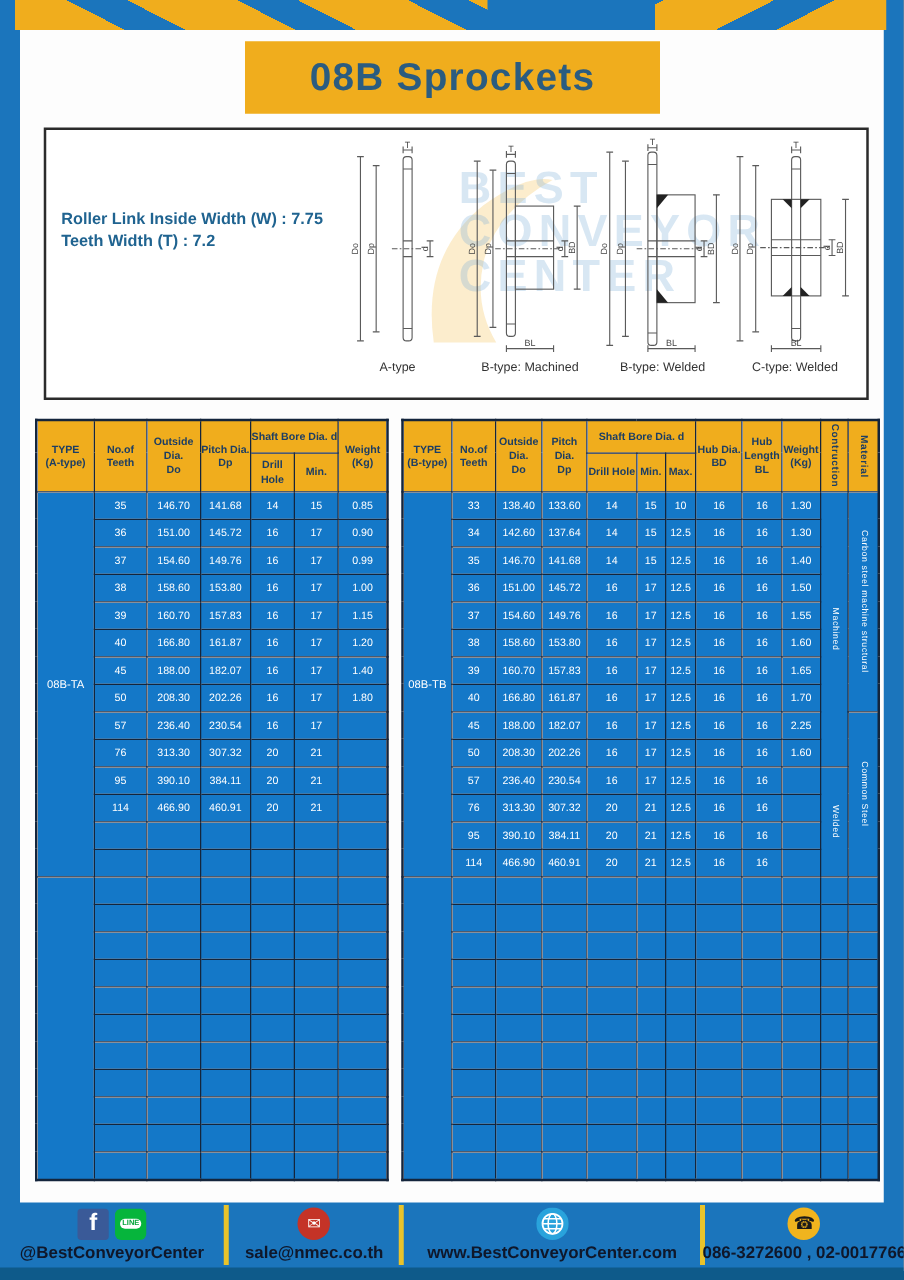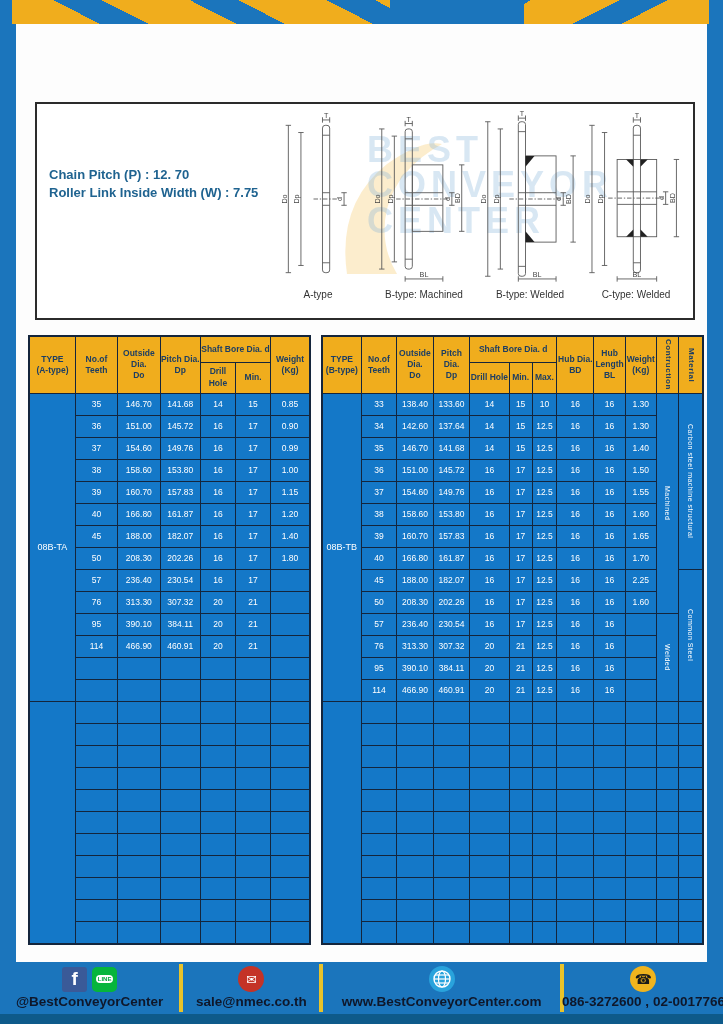--- a/index.html
+++ b/index.html
@@ -61,33 +61,34 @@
   .seg1{width:25%;} .seg2{width:19%;} .seg3{width:33%;} .seg4{width:22%;}
 </style>
 </head>
 <body>
 
 <div class="page">
   <div class="white-area"></div>
   <div class="stripe-band stripe-left"></div>
   <div class="stripe-band stripe-right"></div>
 
+  <div class="banner">08B Sprockets</div>
 
   <div class="draw-box">
     <svg class="wm-swoosh" viewBox="0 0 120 170">
       <path d="M20 150 Q10 80 60 40 Q95 15 115 20 Q70 45 60 85 Q52 120 70 150 Z" fill="rgba(240,173,29,0.22)"></path>
     </svg>
     <div class="watermark" id="watermark">
         <div>BEST</div>
         <div>CONVEYOR</div>
         <div>CENTER</div>
       </div>
     <div class="specs" id="specs">
-        <div class="spec-line">Chain Pitch (P)  :  12. 70</div>
         <div class="spec-line">Roller Link Inside Width (W)  :  7.75</div>
+        <div class="spec-line">Teeth Width (T)  :  7.2</div>
       </div>
     <div class="drawings" id="drawings">
         <div class="dcell">
           <svg class="draw" viewBox="0 0 118 192">
             <rect x="64" y="14" width="8" height="164" rx="3"></rect>
             <line x1="64" y1="25" x2="72" y2="25"></line>
             <line x1="64" y1="167" x2="72" y2="167"></line>
             <line x1="64" y1="89" x2="72" y2="89"></line>
             <line x1="64" y1="103" x2="72" y2="103"></line>
             <line x1="54" y1="96" x2="80" y2="96" stroke-dasharray="5 2 1.5 2"></line>

